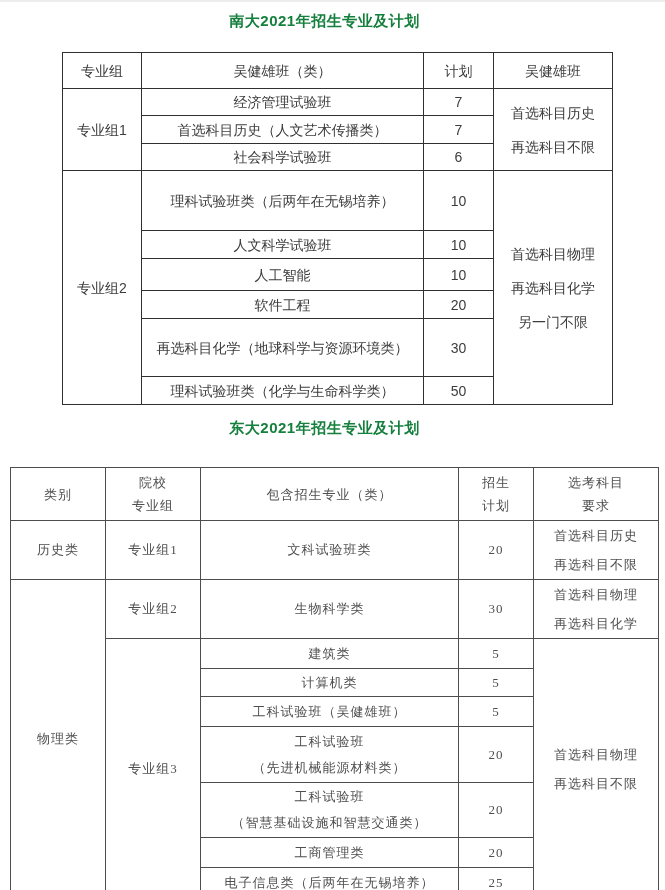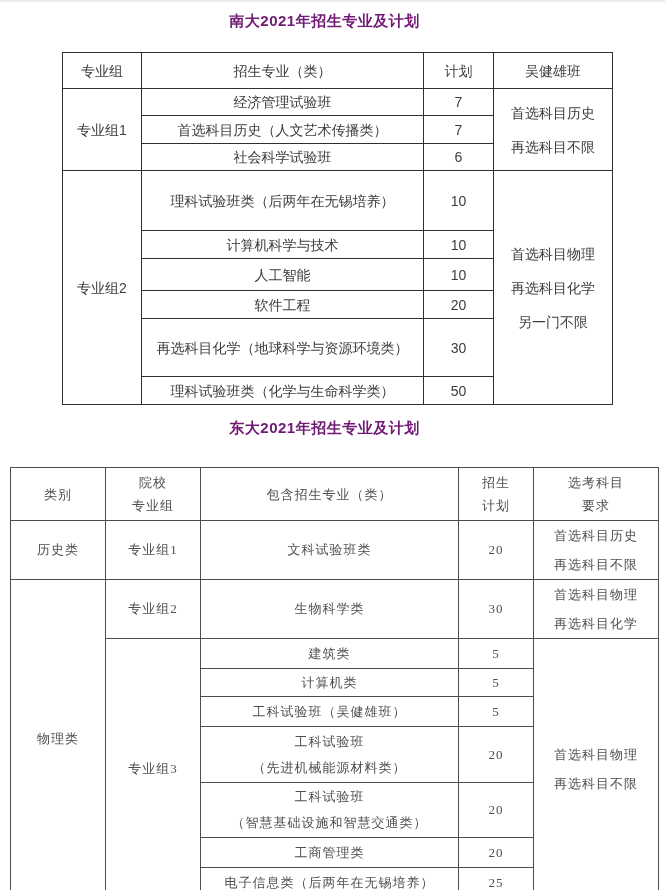--- a/index.html
+++ b/index.html
@@ -12,21 +12,21 @@
   }
   .top-line {
     width: 665px; height: 0;
     border-top: 2px solid #ececec;
   }
   .doc-title {
     margin: 10px 16px 0 0;
     text-align: center;
     font-size: 15px;
     font-weight: bold;
-    color: #701a75;
+    color: #15803d;
     font-family: "Liberation Sans", sans-serif;
     letter-spacing: 0.5px;
   }
   
   table { border-collapse: collapse; table-layout: fixed; }
   td, th { overflow: hidden; }
   .t1 {
     margin: 21px 0 0 62px;
     width: 550px;
   }
@@ -76,21 +76,21 @@
 <table class="t1">
   <colgroup>
     <col style="width:79px">
       <col style="width:282px">
       <col style="width:70px">
       <col style="width:119px">
   </colgroup>
   <tbody>
       <tr style="height:36px">
     <th>专业组</th>
-    <th>招生专业（类）</th>
+    <th>吴健雄班（类）</th>
     <th>计划</th>
     <th>吴健雄班</th>
   </tr>
   <tr style="height:27px">
     <td rowspan="3">专业组1</td>
     <td>经济管理试验班</td>
     <td>7</td>
     <td rowspan="3" class="req">首选科目历史
 再选科目不限</td>
   </tr>
@@ -104,21 +104,21 @@
   </tr>
   <tr style="height:60px">
     <td rowspan="6">专业组2</td>
     <td>理科试验班类（后两年在无锡培养）</td>
     <td>10</td>
     <td rowspan="6" class="req">首选科目物理
 再选科目化学
 另一门不限</td>
   </tr>
   <tr style="height:28px">
-    <td>计算机科学与技术</td>
+    <td>人文科学试验班</td>
     <td>10</td>
   </tr>
   <tr style="height:32px">
     <td>人工智能</td>
     <td>10</td>
   </tr>
   <tr style="height:28px">
     <td>软件工程</td>
     <td>20</td>
   </tr>

